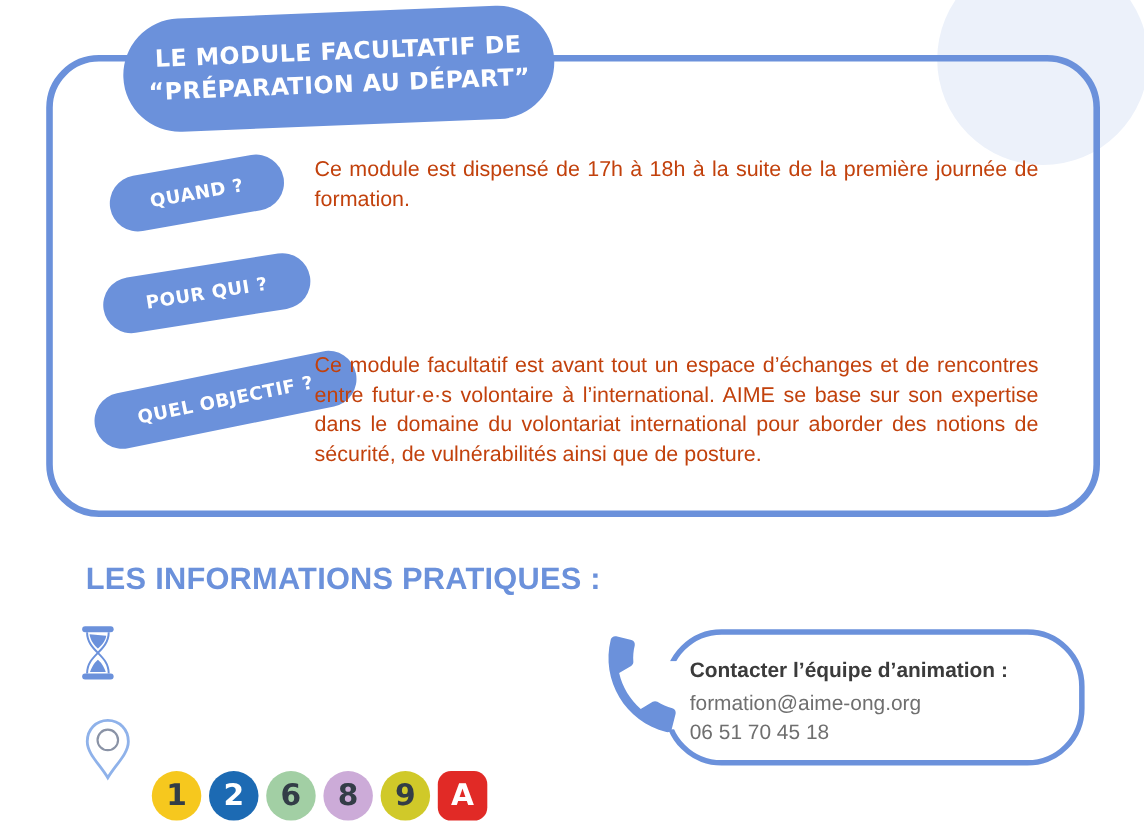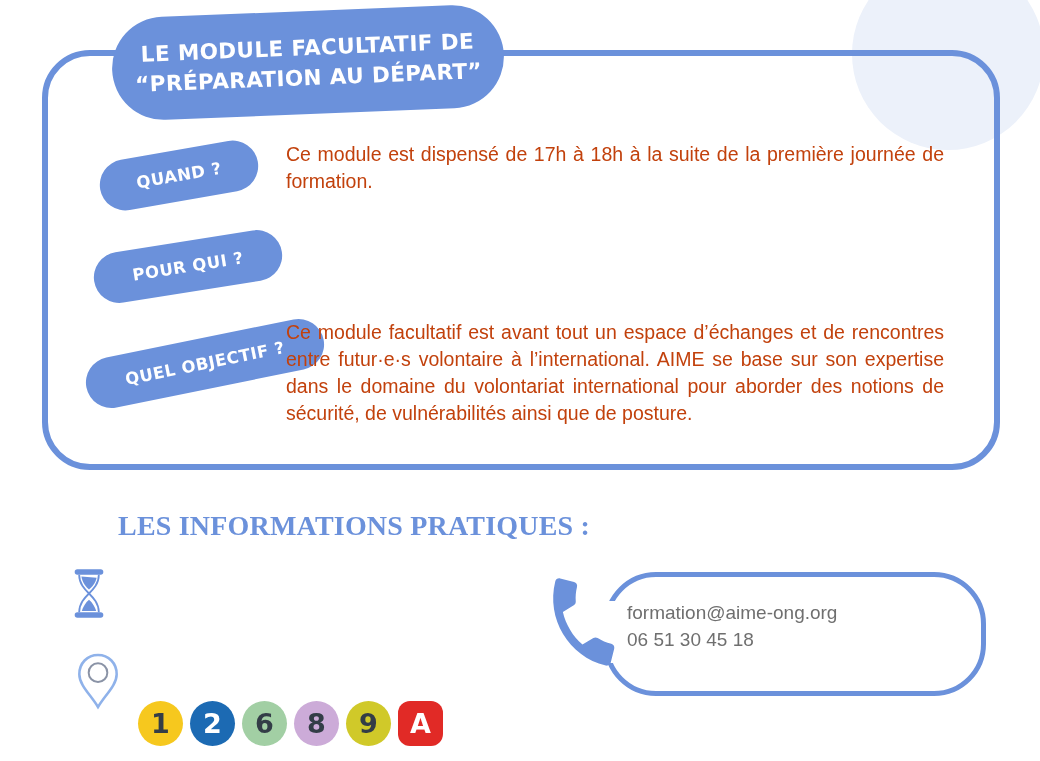--- a/index.html
+++ b/index.html
@@ -34,23 +34,22 @@
   .pill-objectif { left:84px;  top:338px; width:242px; height:51px; transform:rotate(-11.5deg); }
   .body-text {
     position:absolute; left:286px; width:658px; color:#c2410c;
     font-size:19.5px; line-height:27px; text-align:justify;
   }
   .t1 { top:141px; }
   .t2 { top:227px; }
   .t3 { top:319px; }
   .section-heading {
     position:absolute; left:78px; top:510px; color:#6b91db;
-    font-family:Liberation Serif, serif; font-weight:bold; font-size:28px;
+    font-family:Liberation Sans, sans-serif; font-weight:bold; font-size:28px;
     letter-spacing:0.2px;
-    margin-left:40px;
   }
   .icon { position:absolute; }
   .hourglass-icon { left:72px; top:567px; width:34px; height:53px; }
   .pin-icon { left:76px; top:653px; width:44px; height:57px; }
   .phone-icon { left:534px; top:573px; width:98px; height:98px; transform:rotate(14deg); z-index:4; }
   .schedule-text, .address-text {
     position:absolute; left:129px; color:#434343; font-size:21px; letter-spacing:0.3px;
   }
   .schedule-text { top:581px; }
   .address-text  { top:661px; }
@@ -102,22 +101,23 @@
   <svg class="icon hourglass-icon" viewBox="0 0 38 56" xmlns="http://www.w3.org/2000/svg">
     <rect x="3" y="1" width="32" height="6" rx="3" fill="#6b91db"></rect>
     <rect x="3" y="49" width="32" height="6" rx="3" fill="#6b91db"></rect>
     <path d="M8 7 C8 17 14 23 19 28 C24 23 30 17 30 7" fill="none" stroke="#6b91db" stroke-width="2"></path>
     <path d="M8 49 C8 39 14 33 19 28 C24 33 30 39 30 49" fill="none" stroke="#6b91db" stroke-width="2"></path>
     <path d="M10.5 9 L27.5 10.5 C26.5 16.5 22 21 19 23.5 C16 21 11.5 16 10.5 9 Z" fill="#6b91db"></path>
     <path d="M11 47.5 C13 41 17 36.5 19 35 C21 36.5 25 41 27 47.5 Z" fill="#6b91db"></path>
   </svg>
 
   <div class="contact-box">
+    <div class="contact-heading">Contacter l’équipe d’animation :</div>
     <div class="contact-line">formation@aime-ong.org</div>
-    <div class="contact-line">06 51 30 45 18</div>
+    <div class="contact-line">06 51 70 45 18</div>
   </div>
   <svg class="icon phone-icon" viewBox="0 0 24 24" xmlns="http://www.w3.org/2000/svg">
     <path fill="#6b91db" d="M6.62 10.79c1.44 2.83 3.76 5.14 6.59 6.59l2.2-2.2c.27-.27.67-.36 1.02-.24 1.12.37 2.33.57 3.57.57.55 0 1 .45 1 1V20c0 .55-.45 1-1 1-9.39 0-17-7.61-17-17 0-.55.45-1 1-1h3.5c.55 0 1 .45 1 1 0 1.25.2 2.45.57 3.57.11.35.03.74-.25 1.02l-2.2 2.2z"></path>
   </svg>
 
   <svg class="icon pin-icon" viewBox="0 0 44 58" xmlns="http://www.w3.org/2000/svg">
     <path d="M22 2 C11 2 3 10.5 3 21.5 C3 33 15 43 22 55 C29 43 41 33 41 21.5 C41 10.5 33 2 22 2 Z" fill="#ffffff" stroke="#8fb2ea" stroke-width="2.6"></path>
     <circle cx="22" cy="20" r="9.5" fill="none" stroke="#8a93a6" stroke-width="2"></circle>
   </svg>
 

